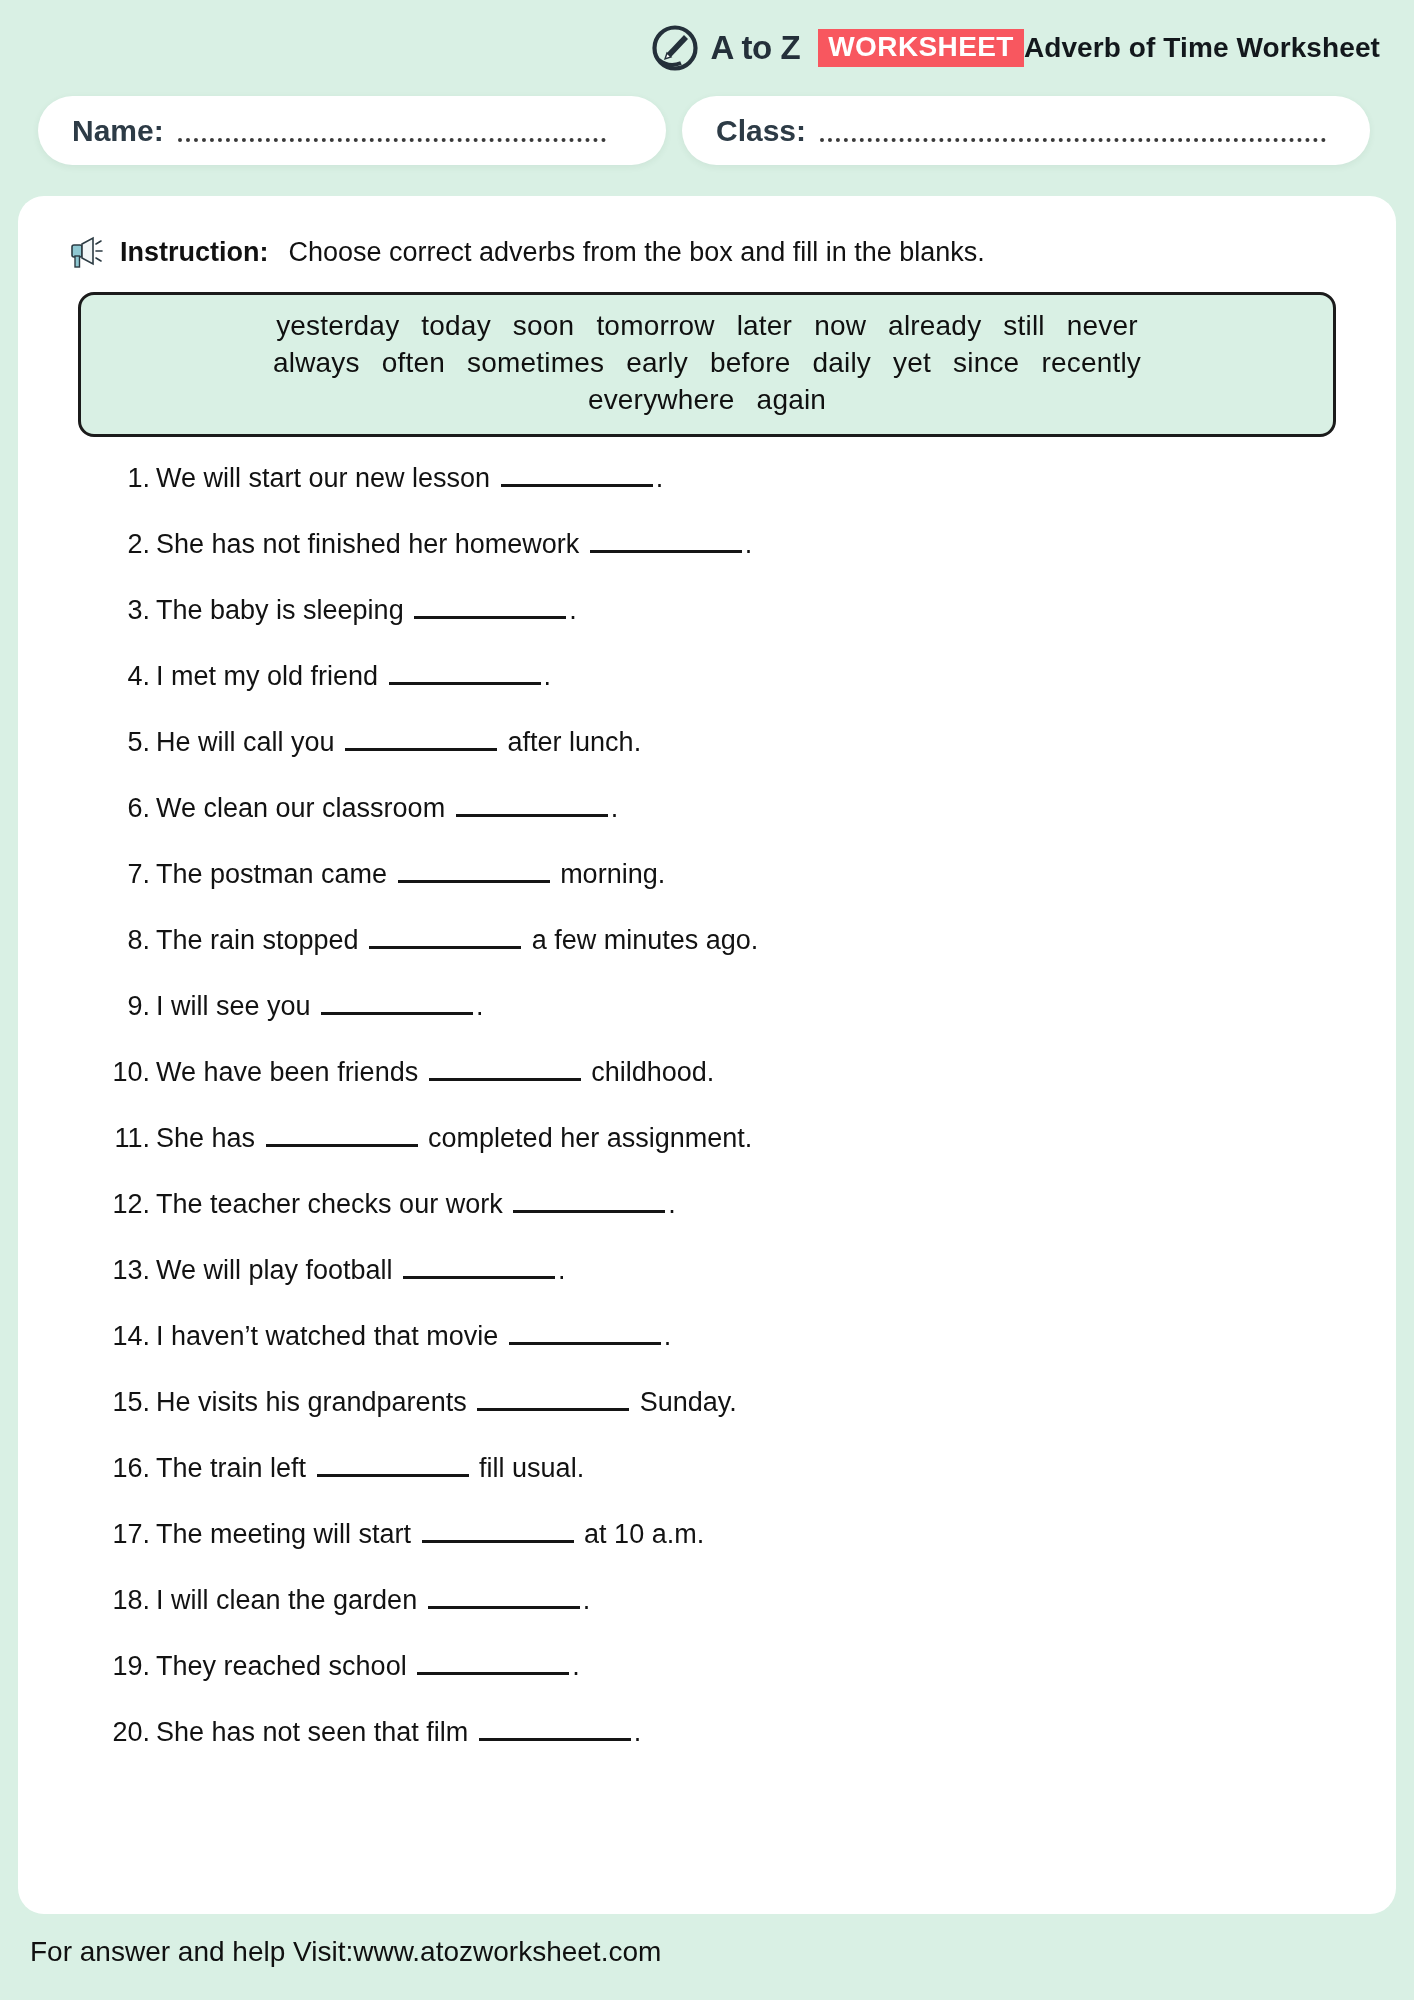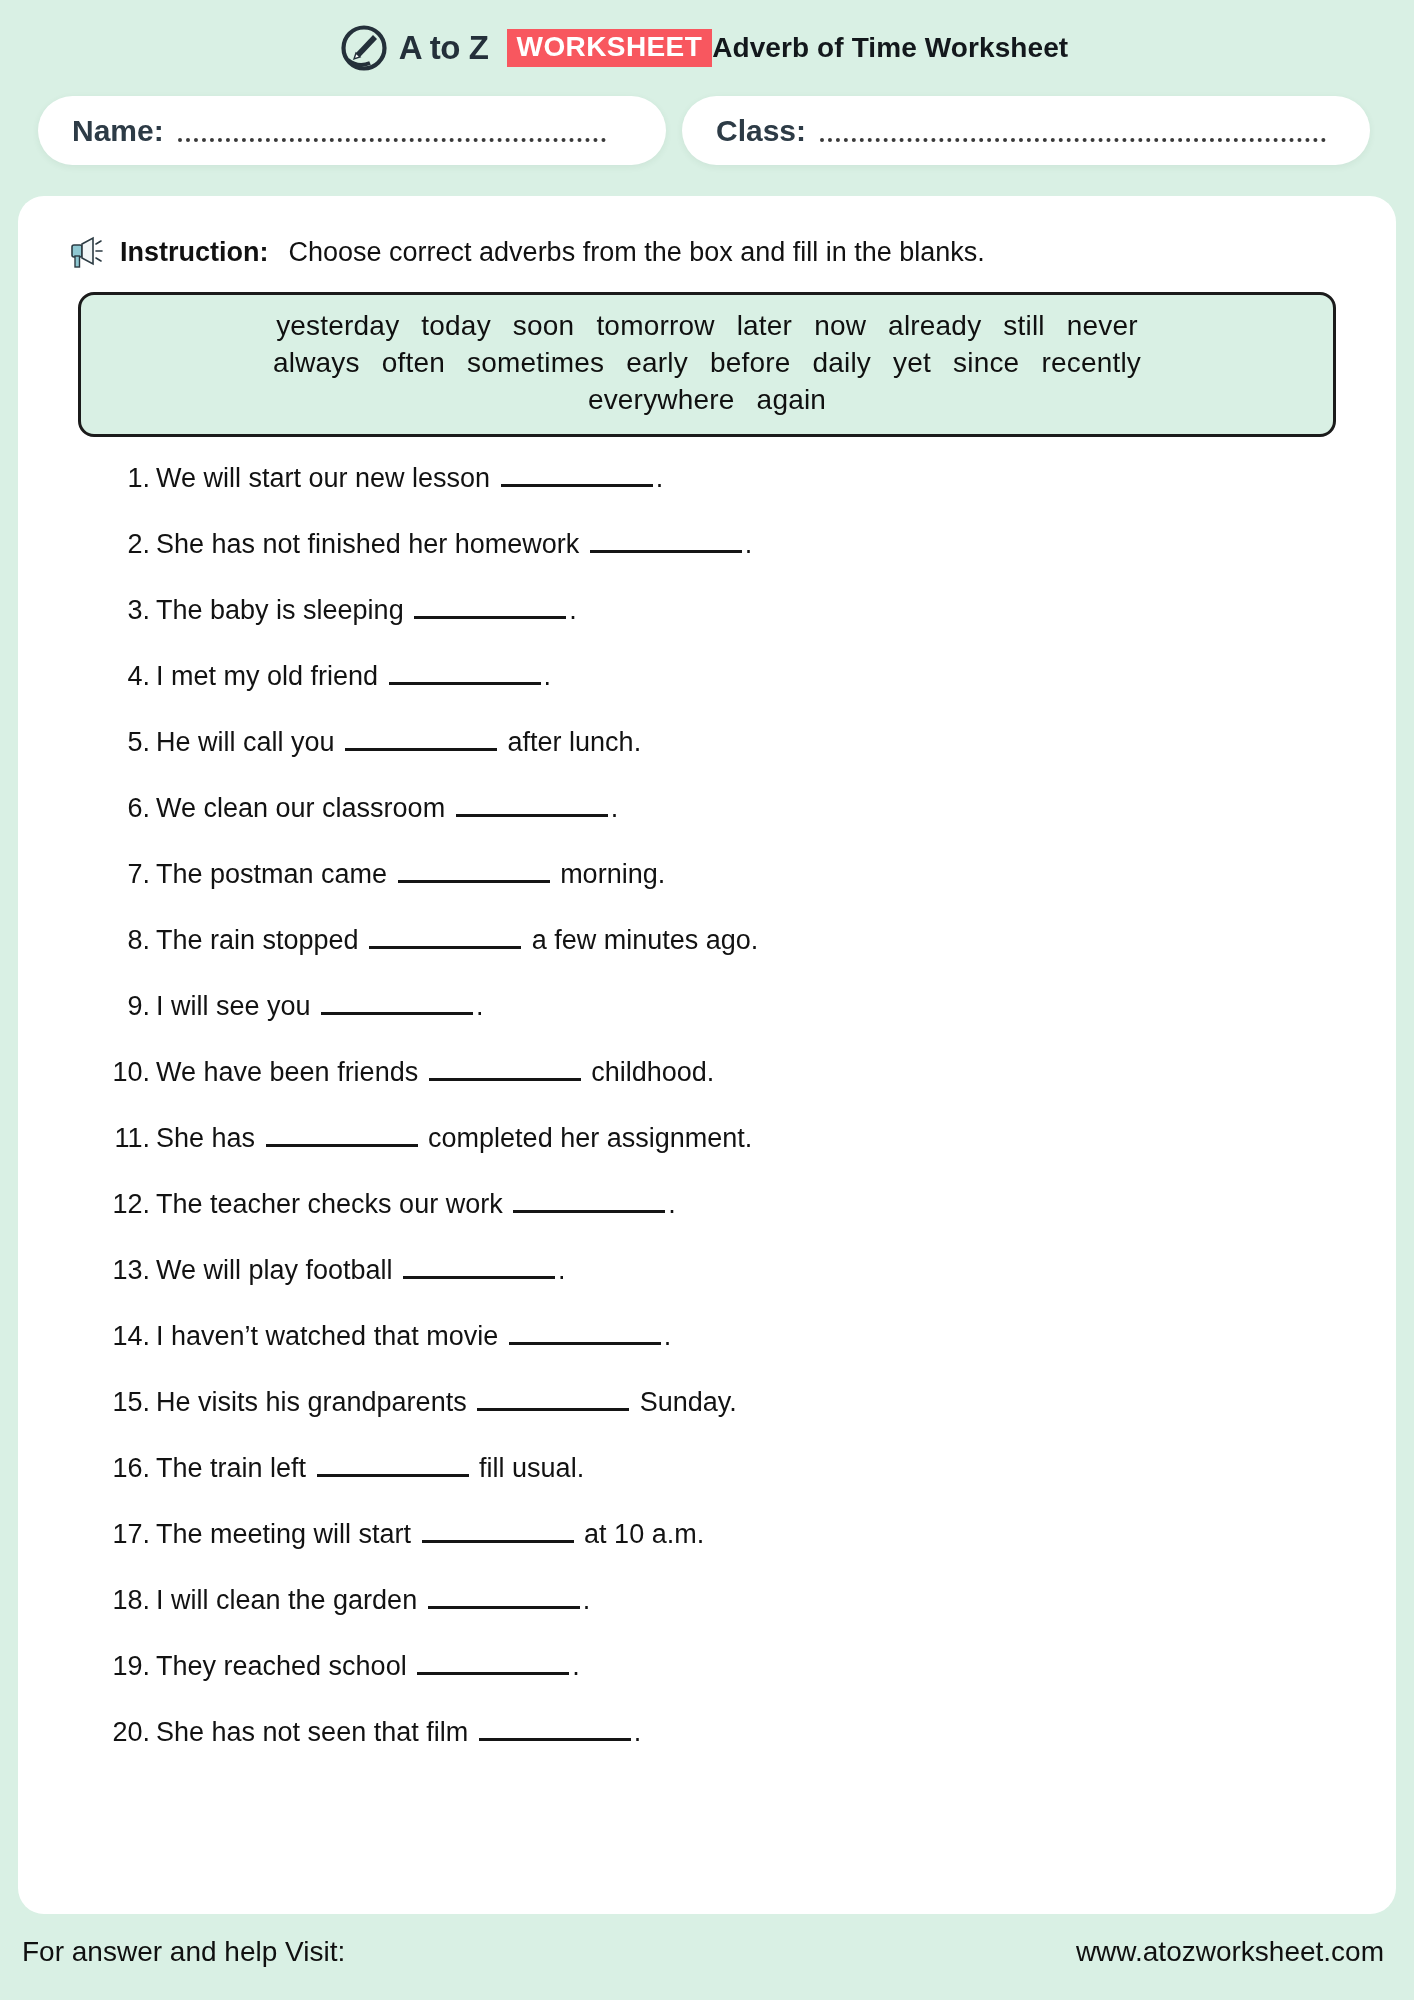--- a/index.html
+++ b/index.html
@@ -15,21 +15,21 @@
     color: #1b1b1b;
     position: relative;
     overflow: hidden;
   }
 
   
   .header {
     height: 96px;
     display: flex;
     align-items: center;
-    justify-content: center;
+    justify-content: flex-end;
     padding: 0 34px 0 28px;
   }
 
   .brand {
     display: flex;
     align-items: center;
     gap: 11px;
   }
 
   .brand-mark {
@@ -187,25 +187,24 @@
     width: 152px;
     border-bottom: 3px solid #151515;
     margin: 0 3px;
     vertical-align: baseline;
     height: 20px;
   }
 
   
   .footer {
     position: absolute;
-    left: 0; right: 0; bottom: 0;
+    left: 8px; right: 0; bottom: 0;
     height: 86px;
     display: flex;
     align-items: center;
-    justify-content: space-between;
     padding: 0 30px 10px 22px;
     font-size: 28px;
     color: #101010;
   }
 </style>
 </head>
 <body>
 
 <div class="header">
 

